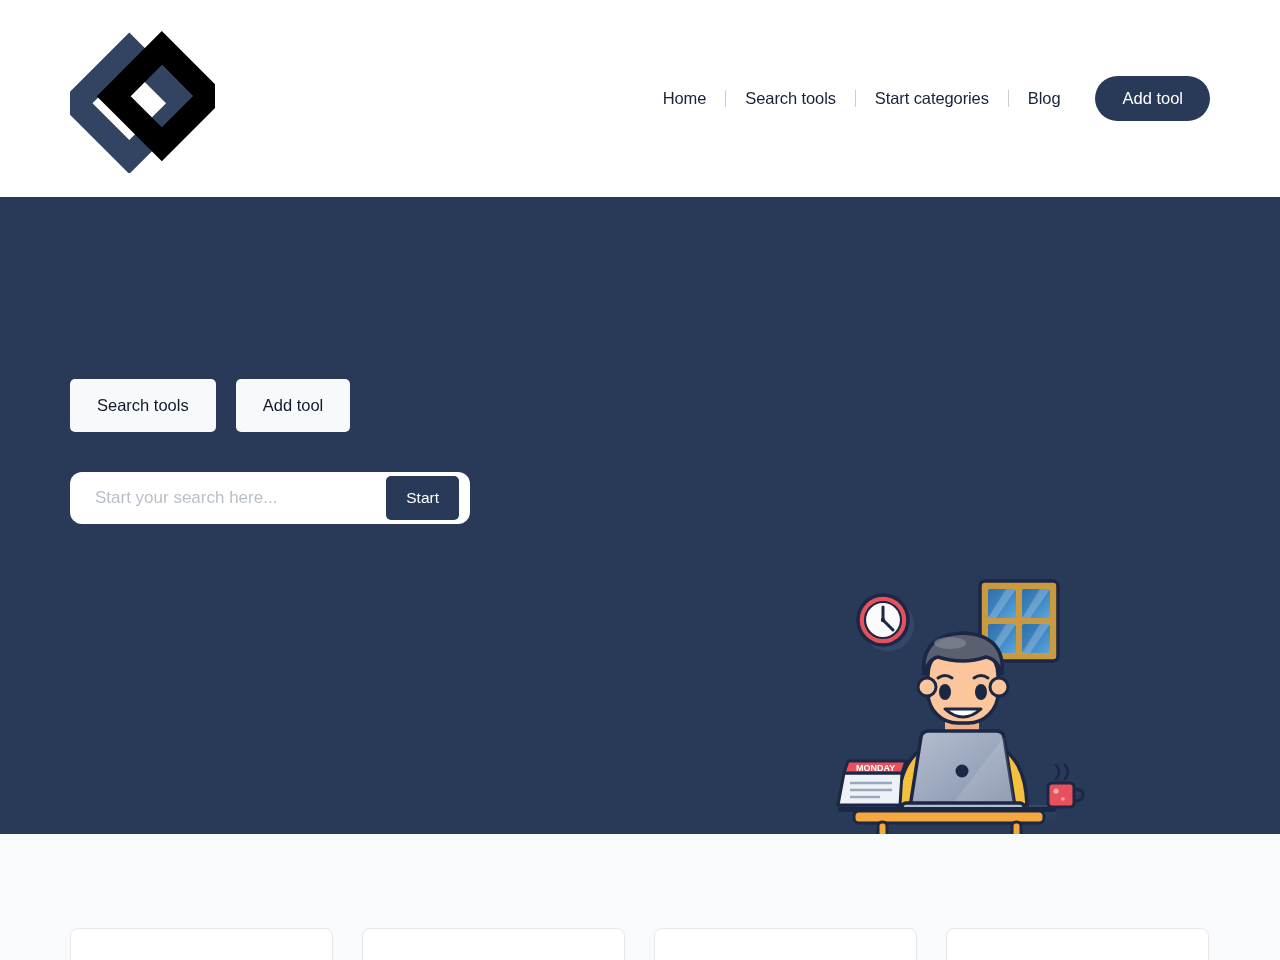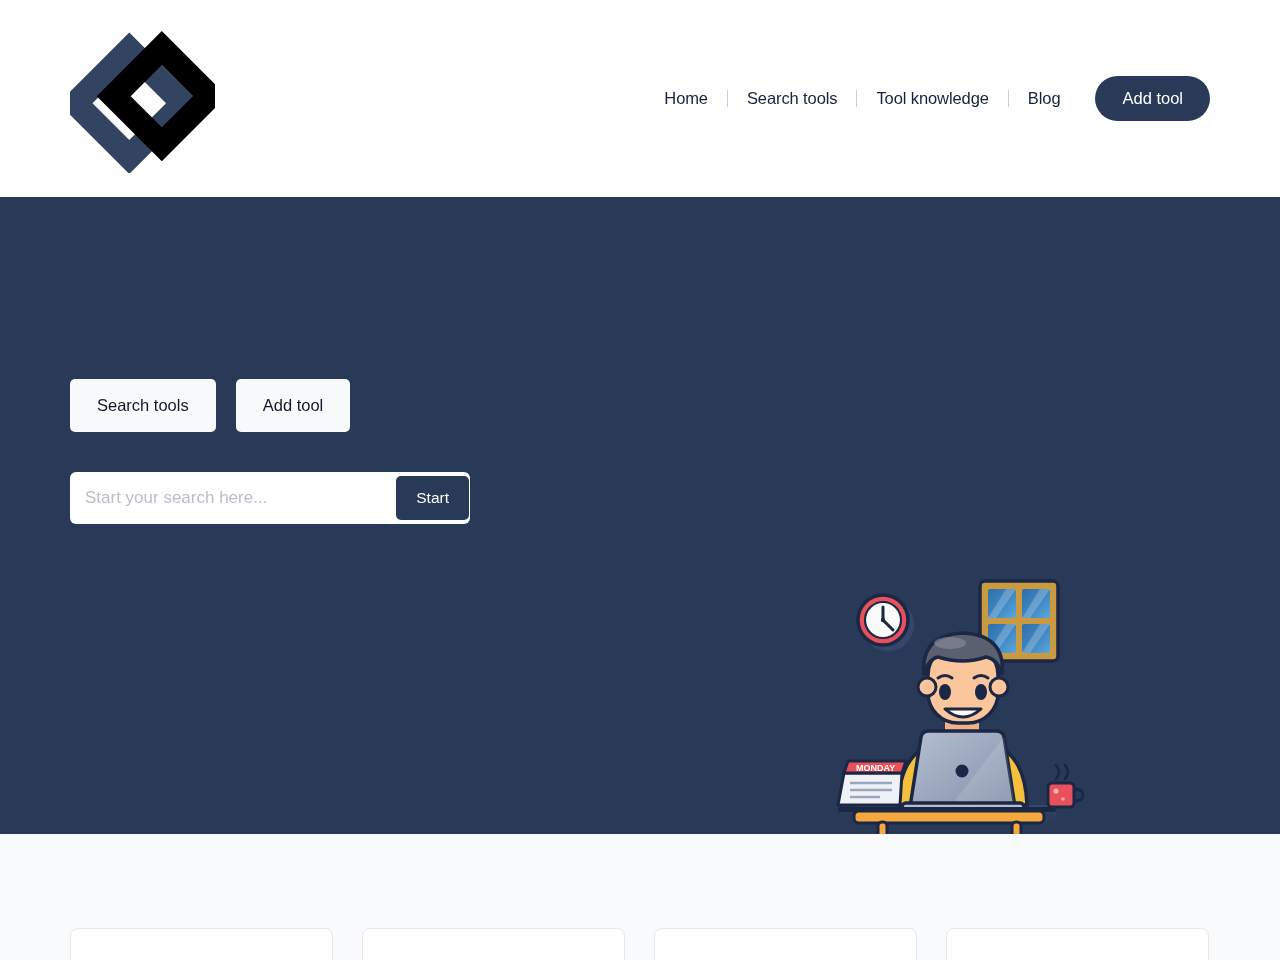--- a/index.html
+++ b/index.html
@@ -108,24 +108,24 @@
     line-height: 1;
     cursor: pointer;
     white-space: nowrap;
   }
 
   .search-wrap {
     margin-top: 40px;
     width: 400px;
     height: 52px;
     background: #ffffff;
-    border-radius: 6px;
+    border-radius: 12px;
     display: flex;
     align-items: center;
-    padding: 1px;
+    padding: 11px;
     position: relative;
   }
   .search-input {
     flex: 1;
     border: none;
     outline: none;
     font-family: "Liberation Sans", sans-serif;
     font-size: 17px;
     color: #3b4758;
     padding: 0 14px;
@@ -193,21 +193,21 @@
         </g>
       </svg>
     </span>
   </a>
 
   <nav class="main-nav">
     <a class="nav-link" href="#">Home</a>
     <span class="nav-sep"></span>
     <a class="nav-link" href="#">Search tools</a>
     <span class="nav-sep"></span>
-    <a class="nav-link" href="#">Tool knowledge</a>
+    <a class="nav-link" href="#">Start categories</a>
     <span class="nav-sep"></span>
     <a class="nav-link" href="#">Blog</a>
     <button class="nav-cta">Add tool</button>
   </nav>
 
 </header>
 
 <section class="hero">
 
   <div class="hero-left">

